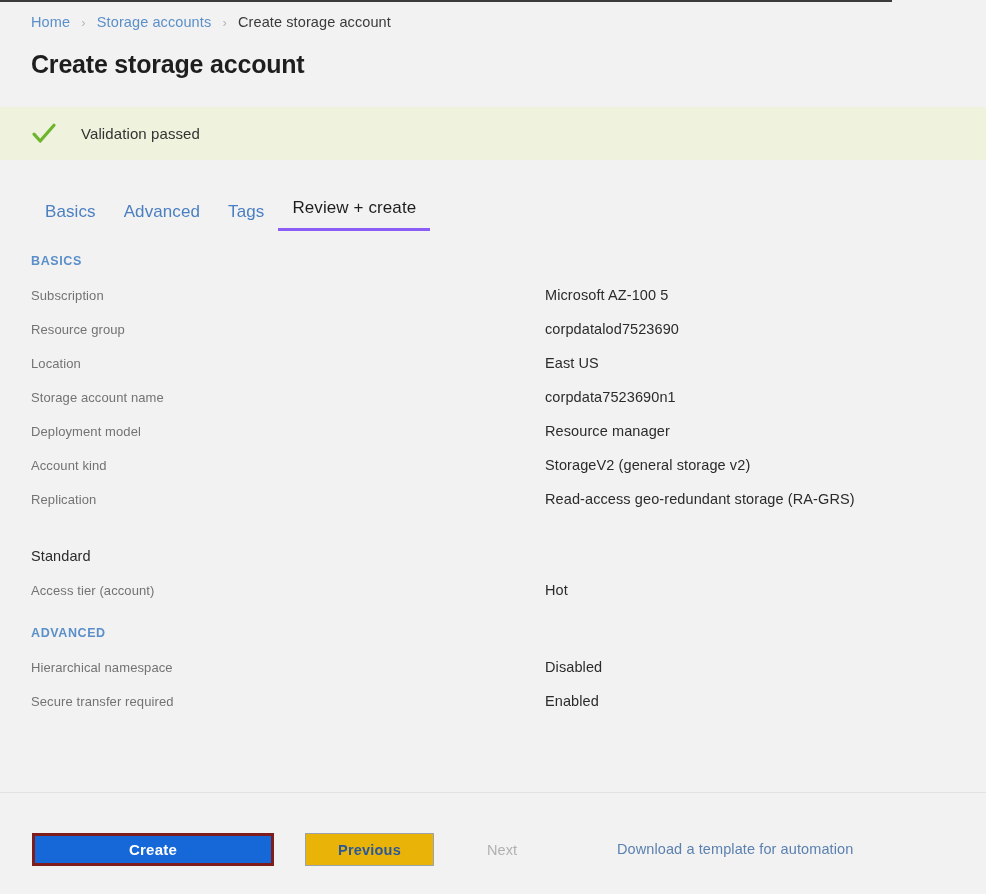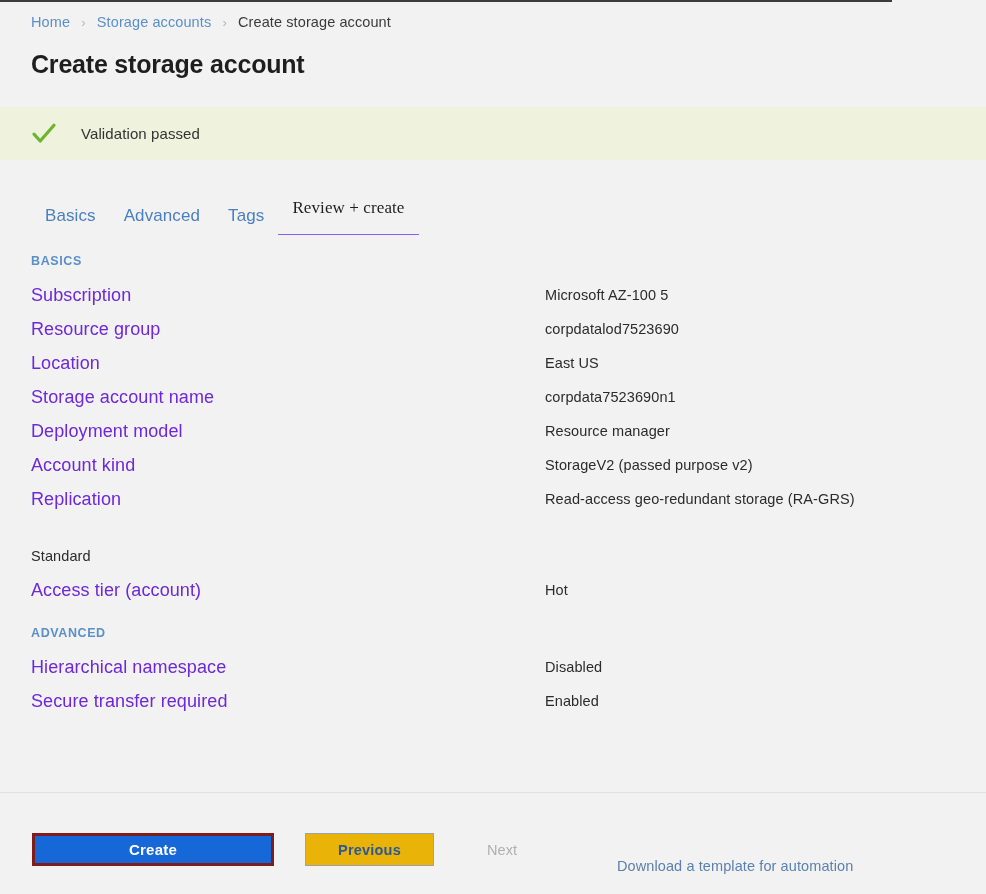--- a/index.html
+++ b/index.html
@@ -97,23 +97,22 @@
     font-size: 17px;
     color: #4a7fc1;
     padding: 0 14px 9px 14px;
     cursor: pointer;
     white-space: nowrap;
     letter-spacing: 0.1px;
   }
   .tab:first-child { padding-left: 11px; }
   .tab.active {
     color: #1e1e1e;
-    border-bottom: 1px solid #8b5cf6;
-    padding-bottom: 16px;
-    font-family: Liberation Serif, serif;
+    border-bottom: 3px solid #8b5cf6;
+    padding-bottom: 10px;
   }
 
   
   .summary {
     position: absolute;
     left: 31px;
     top: 252px;
     width: 900px;
   }
   .section-title {
@@ -125,22 +124,22 @@
   }
   .section + .section { margin-top: 24px; }
   .row {
     display: flex;
     align-items: flex-start;
     margin-bottom: 11px;
   }
   .row-label {
     width: 514px;
     flex: 0 0 514px;
-    font-size: 18px;
-    color: #6d28d9;
+    font-size: 13px;
+    color: #737373;
     line-height: 23px;
     letter-spacing: 0.1px;
   }
   .row-value {
     font-size: 14.5px;
     color: #2b2b2b;
     line-height: 23px;
     max-width: 330px;
     letter-spacing: 0.1px;
   }
@@ -213,21 +212,20 @@
   .link-download {
     position: absolute;
     left: 617px;
     top: 839px;
     font-size: 14.5px;
     color: #5b81b0;
     text-decoration: none;
     cursor: pointer;
     white-space: nowrap;
     letter-spacing: 0.1px;
-    margin-top: 17px;
   }
 </style>
 </head>
 <body>
 
 <div id="page">
 
   <div class="breadcrumb">
     <span class="crumb-link">Home</span>
     <span class="crumb-sep">›</span>
@@ -272,21 +270,21 @@
       <div class="row">
         <div class="row-label">Storage account name</div>
         <div class="row-value">corpdata7523690n1</div>
       </div>
       <div class="row">
         <div class="row-label">Deployment model</div>
         <div class="row-value">Resource manager</div>
       </div>
       <div class="row">
         <div class="row-label">Account kind</div>
-        <div class="row-value">StorageV2 (passed purpose v2)</div>
+        <div class="row-value">StorageV2 (general storage v2)</div>
       </div>
       <div class="row gap-after">
         <div class="row-label">Replication</div>
         <div class="row-value">Read-access geo-redundant storage (RA-GRS)</div>
       </div>
       <div class="row">
         <div class="row-value">Standard</div>
       </div>
       <div class="row">
         <div class="row-label">Access tier (account)</div>

